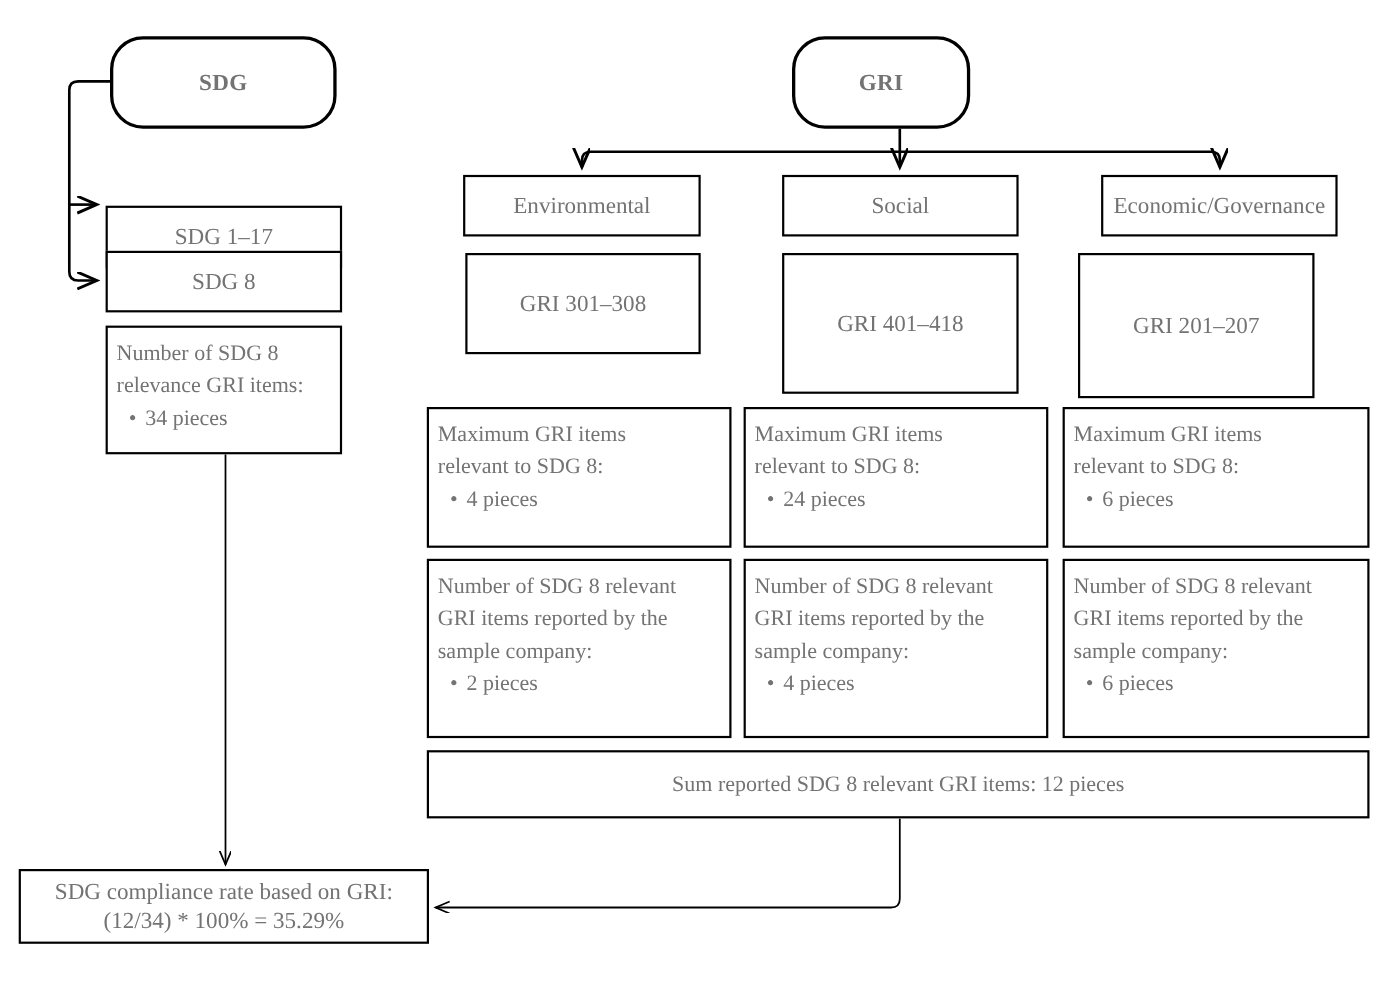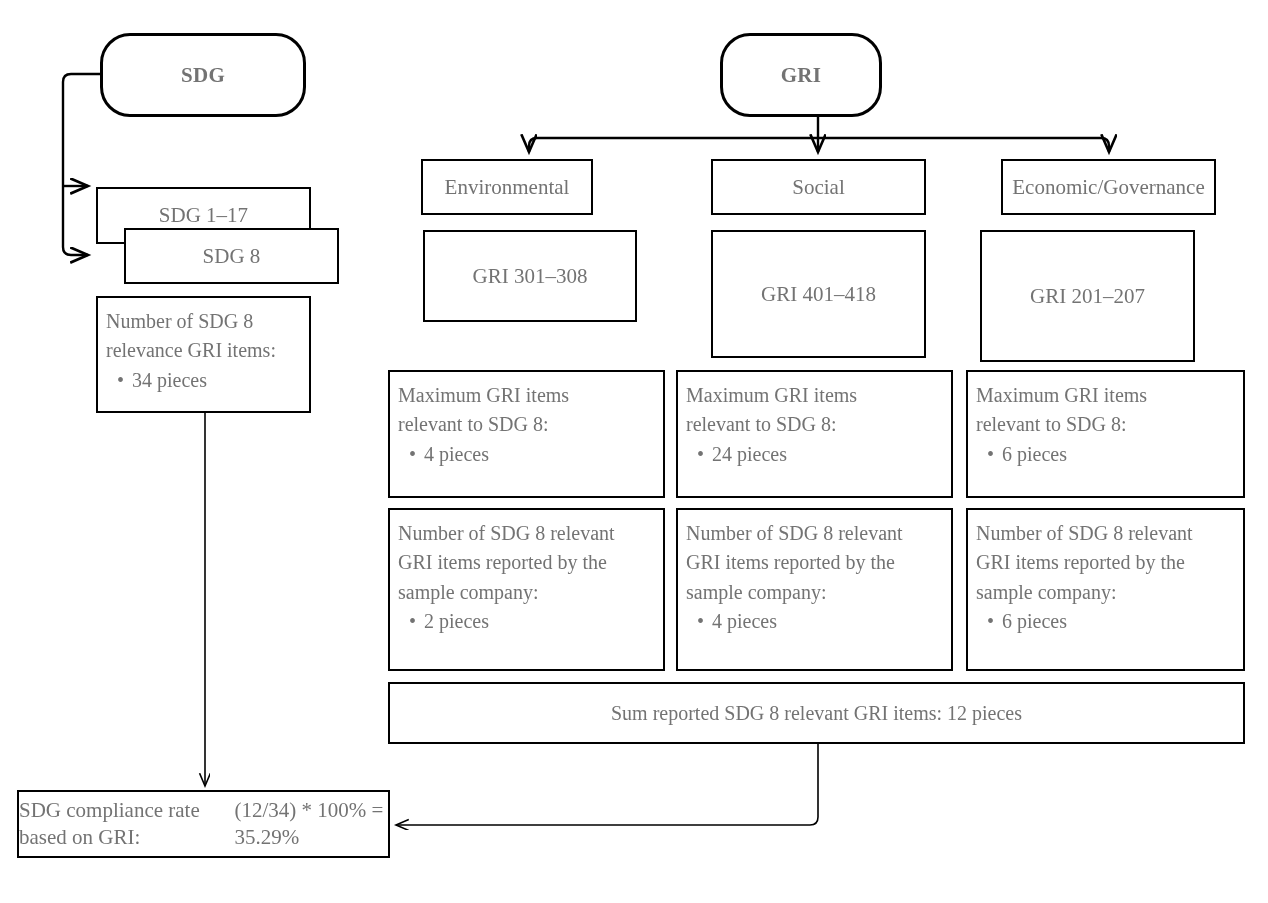--- a/index.html
+++ b/index.html
@@ -59,21 +59,21 @@
     top: 0;
   }
   .wide-center {
     display: flex;
     align-items: center;
     justify-content: center;
     font-size: 20px;
   }
   .result {
     display: flex;
-    flex-direction: row;
+    flex-direction: column;
     align-items: center;
     justify-content: center;
     font-size: 21px;
     line-height: 1.28;
   }
   svg.conn {
     position: absolute;
     left: 0;
     top: 0;
     width: 1268px;
@@ -117,38 +117,38 @@
   </svg>
 
   <div class="box rounded center-label title-label" style="left:100px; top:33px; width:206px; height:84px;">
     <span>SDG</span>
   </div>
 
   <div class="box center-label plain-label" style="left:96px; top:158px; width:215px; height:57px;margin-top:29px;">
     <span>SDG 1–17</span>
   </div>
 
-  <div class="box center-label plain-label" style="left:96px; top:228px; width:215px; height:56px;margin-left:28px;">
+  <div class="box center-label plain-label" style="left:96px; top:228px; width:215px; height:56px;">
     <span>SDG 8</span>
   </div>
 
   <div class="box detail" style="left:96px; top:296px; width:215px; height:117px;">
     <div class="ln">Number of SDG 8</div>
     <div class="ln">relevance GRI items:</div>
     <div class="bullet-line">
       <span class="dot">•</span>
       <span>34 pieces</span>
     </div>
   </div>
 
   <div class="box rounded center-label title-label" style="left:720px; top:33px; width:162px; height:84px;">
     <span>GRI</span>
   </div>
 
-  <div class="box center-label plain-label" style="left:421px; top:159px; width:172px; height:56px;text-align:right;">
+  <div class="box center-label plain-label" style="left:421px; top:159px; width:216px; height:56px;text-align:right;">
     <span>Environmental</span>
   </div>
   <div class="box center-label plain-label" style="left:711px; top:159px; width:215px; height:56px;">
     <span>Social</span>
   </div>
   <div class="box center-label plain-label" style="left:1001px; top:159px; width:215px; height:56px;">
     <span style="white-space:nowrap;">Economic/Governance</span>
   </div>
 
   <div class="box center-label plain-label" style="left:423px; top:230px; width:214px; height:92px;">

